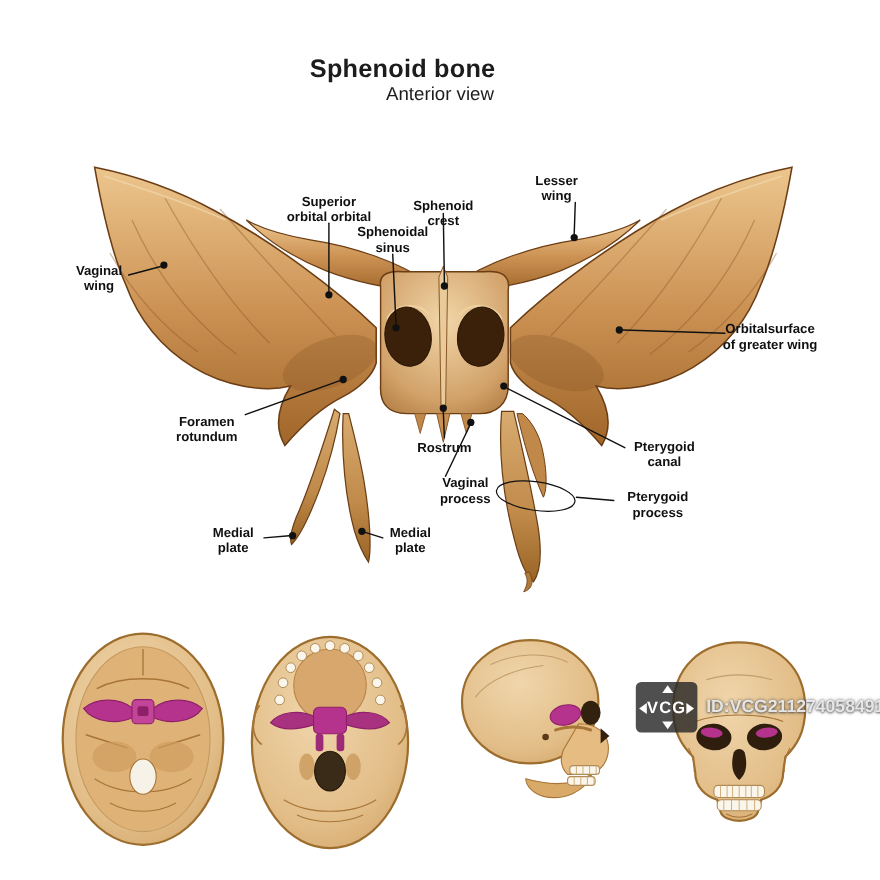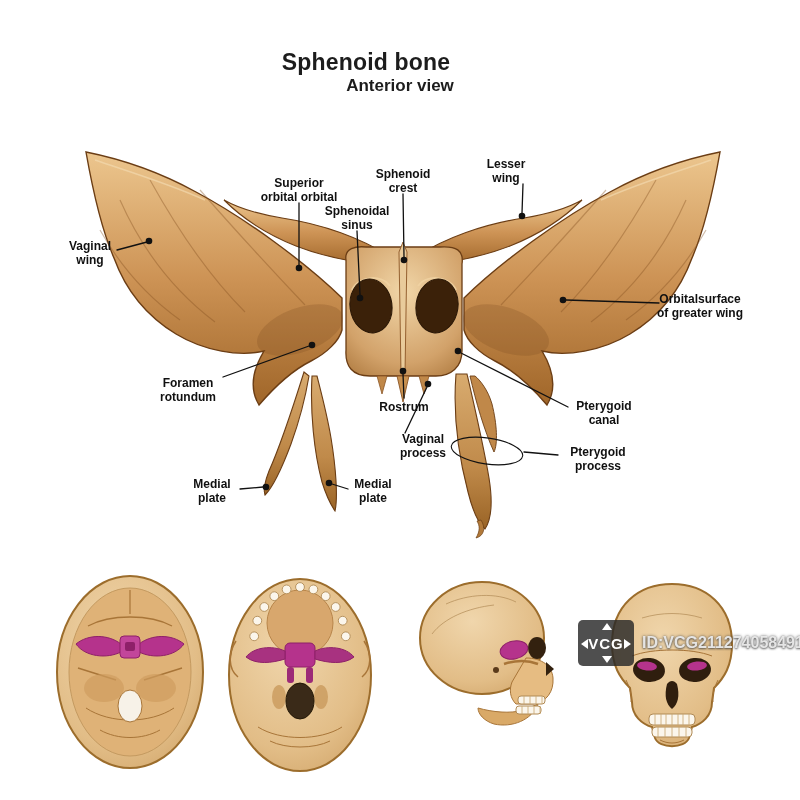--- a/index.html
+++ b/index.html
@@ -2,21 +2,21 @@
 <html><head>
 <meta charset="utf-8">
 <style>
   html,body{margin:0;padding:0;width:800px;height:800px;background:#ffffff;overflow:hidden;
     font-family:"Liberation Sans",sans-serif;position:relative;}
   .stage{position:absolute;left:0;top:0;width:800px;height:800px;}
   svg.art{position:absolute;left:0;top:0;}
   .title{position:absolute;top:34px;left:0;width:732px;text-align:center;
     font-size:23px;font-weight:bold;color:#1c1c1c;letter-spacing:.2px;}
   .subtitle{position:absolute;top:62px;left:0;width:800px;text-align:center;
-    font-size:17px;font-weight:bold;color:#1c1c1c;}
+    font-size:17px;font-weight:normal;color:#1c1c1c;}
   .label{position:absolute;transform:translate(-50%,-50%);font-size:12px;font-weight:bold;
     color:#101010;text-align:center;white-space:pre-line;line-height:1.18;}
   .watermark{position:absolute;left:578px;top:620px;display:flex;align-items:center;gap:8px;}
   .wm-logo{width:56px;height:46px;background:rgba(40,40,40,.82);border-radius:5px;
     display:flex;align-items:center;justify-content:center;position:relative;
     color:#ffffff;font-weight:bold;font-size:15px;letter-spacing:1px;}
   .wm-arrow{position:absolute;width:0;height:0;}
   .wm-arrow.up{top:3px;left:24px;border-left:5px solid transparent;border-right:5px solid transparent;border-bottom:7px solid #fff;}
   .wm-arrow.down{bottom:3px;left:24px;border-left:5px solid transparent;border-right:5px solid transparent;border-top:7px solid #fff;}
   .wm-arrow.left{left:3px;top:19px;border-top:5px solid transparent;border-bottom:5px solid transparent;border-right:7px solid #fff;}
@@ -270,21 +270,21 @@
 
   <h1 class="title">Sphenoid bone</h1>
   <h2 class="subtitle">Anterior view</h2>
 
   <div class="label" style="left:90px;top:253px">Vaginal
 wing</div>
   <div class="label" style="left:299px;top:190px">Superior
 orbital orbital</div>
   <div class="label" style="left:357px;top:218px">Sphenoidal
 sinus</div>
-  <div class="label" style="left:403px;top:181px">Sphenoid
+  <div class="label" style="left:403px;top:194px">Sphenoid
 crest</div>
   <div class="label" style="left:506px;top:171px">Lesser
 wing</div>
   <div class="label" style="left:700px;top:306px">Orbitalsurface
 of greater wing</div>
   <div class="label" style="left:188px;top:390px">Foramen
 rotundum</div>
   <div class="label" style="left:404px;top:407px">Rostrum</div>
   <div class="label" style="left:604px;top:413px">Pterygoid
 canal</div>

